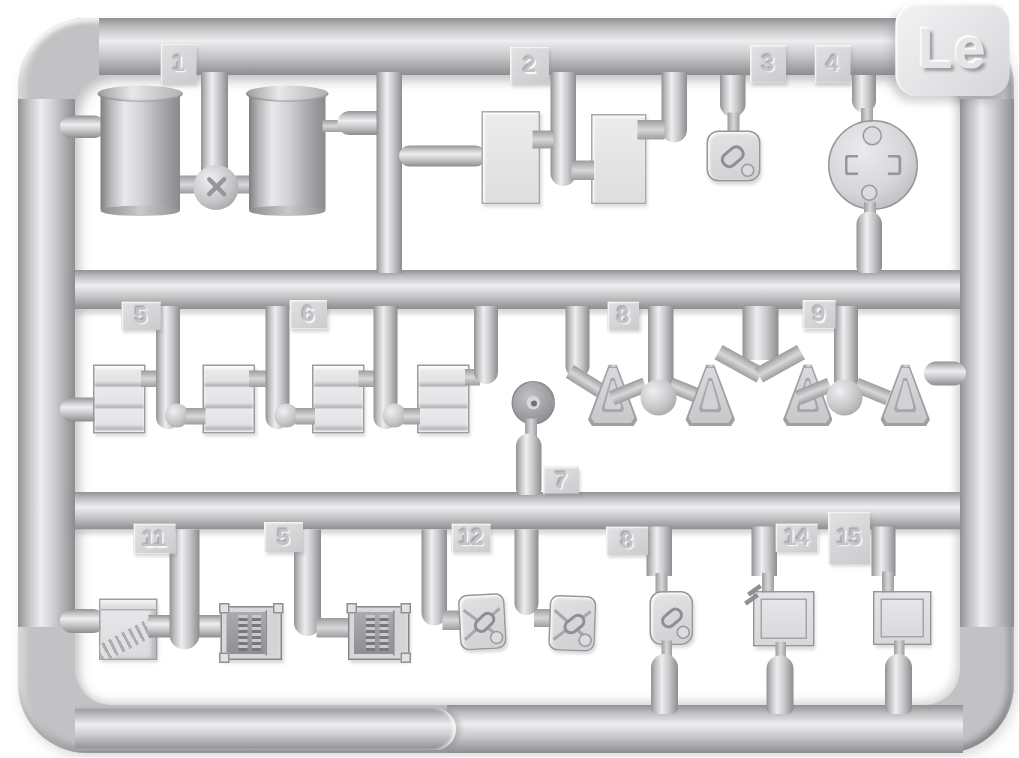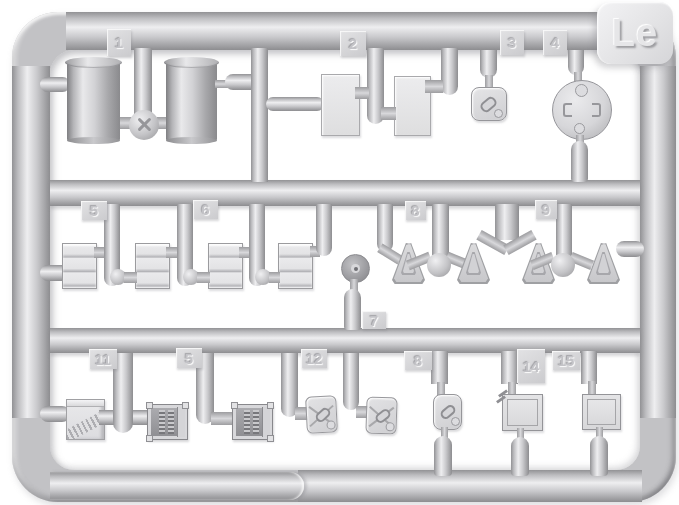--- a/index.html
+++ b/index.html
@@ -283,18 +283,18 @@
   <div class="tb tag" style="left:543px;top:30px;width:24px;height:25px;">4</div>
   <div class="tb tag" style="left:81px;top:201px;width:26px;height:19px;">5</div>
   <div class="tb tag" style="left:193px;top:200px;width:25px;height:19px;">6</div>
   <div class="tb tag" style="left:362px;top:311px;width:24px;height:18px;">7</div>
   <div class="tb tag" style="left:405px;top:201px;width:21px;height:19px;">8</div>
   <div class="tb tag" style="left:535px;top:200px;width:22px;height:19px;">9</div>
   <div class="tb tag" style="left:89px;top:349px;width:28px;height:20px;">11</div>
   <div class="tb tag" style="left:176px;top:348px;width:26px;height:20px;">5</div>
   <div class="tb tag" style="left:301px;top:349px;width:26px;height:19px;">12</div>
   <div class="tb tag" style="left:404px;top:351px;width:28px;height:19px;">8</div>
-  <div class="tb tag" style="left:517px;top:349px;width:28px;height:34px;">14</div>
-  <div class="tb tag" style="left:552px;top:351px;width:28px;height:19px;">15</div>
+  <div class="tb tag" style="left:517px;top:349px;width:28px;height:19px;">14</div>
+  <div class="tb tag" style="left:552px;top:341px;width:28px;height:35px;">15</div>
 
   <div class="tb le" style="left:597px;top:2px;width:76px;height:62px;">Le</div>
 
 </div>
 
 </body></html>

